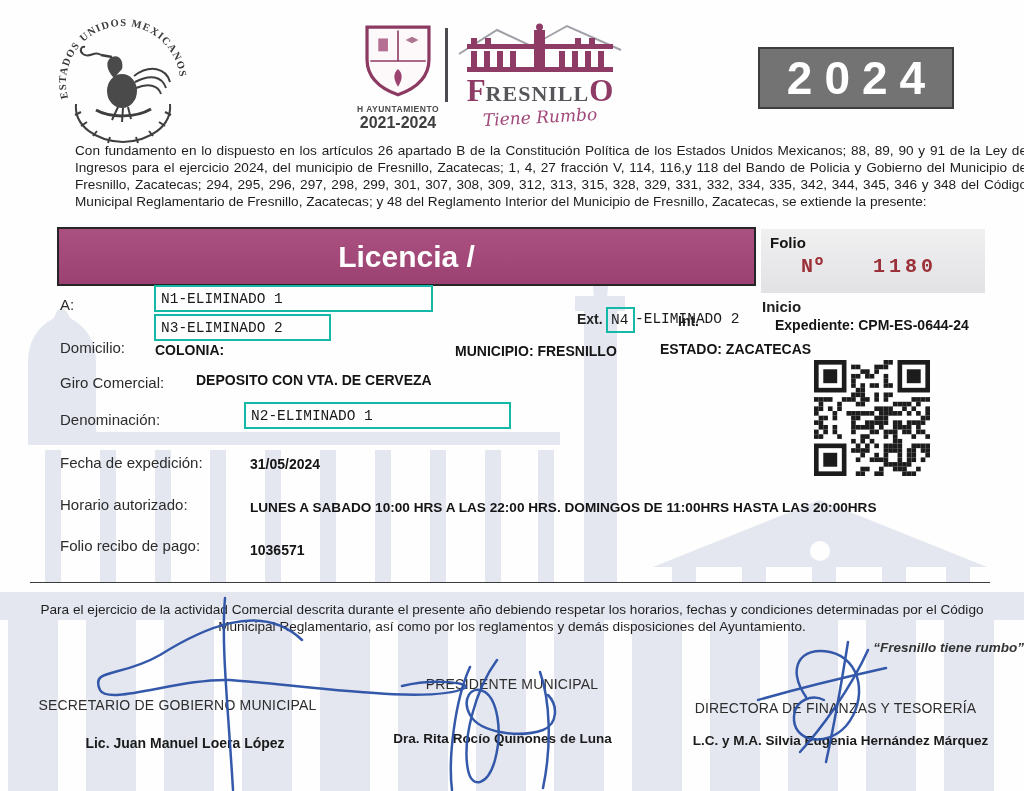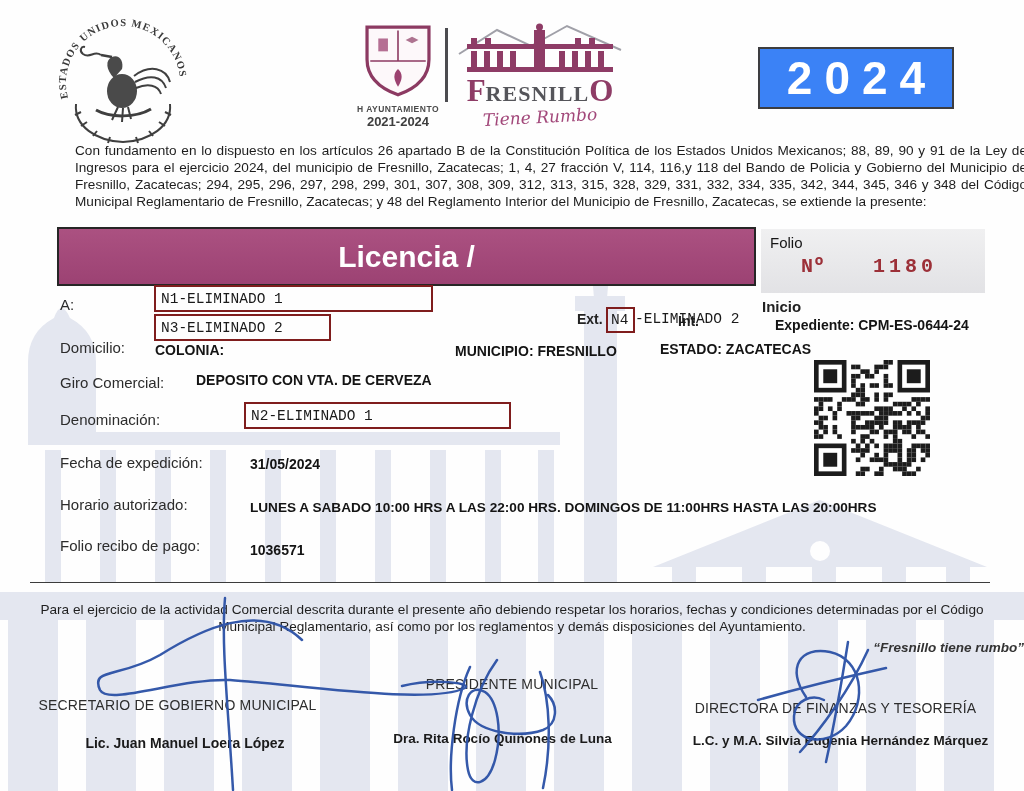--- a/index.html
+++ b/index.html
@@ -8,54 +8,54 @@
   .abs{position:absolute;}
   .z{z-index:2;}
 
   
   .watermark{position:absolute;left:0;top:0;z-index:0;}
 
   
   .seal{left:48px;top:12px;width:150px;height:136px;}
   .crest{left:350px;top:24px;width:96px;height:100px;text-align:center;}
   .crest-l1{font-size:8.5px;letter-spacing:.5px;color:#4a4a4a;font-weight:bold;margin-top:2px;}
-  .crest-l2{font-size:13px;color:#3f3f3f;font-weight:bold;}
+  .crest-l2{font-size:16px;color:#3f3f3f;font-weight:bold;}
   .hdr-divider{left:445px;top:28px;width:3px;height:74px;background:#4c4c50;}
   .logo{left:452px;top:22px;width:176px;height:108px;text-align:center;}
   .logo-name{font-family:"Liberation Serif",serif;line-height:26px;white-space:nowrap;}
   .logo-f,.logo-o{font-size:31px;color:#8e3c66;font-weight:bold;}
   .logo-mid{font-size:22px;color:#55555a;font-weight:bold;letter-spacing:1px;}
   .logo-tag{font-family:"DejaVu Serif",serif;font-style:italic;font-size:17px;color:#a2487a;
             transform:rotate(-3deg);margin-top:-2px;}
-  .year-badge{left:758px;top:47px;width:196px;height:62px;background:#3b82f6;border:2px solid #3d3d40;
+  .year-badge{left:758px;top:47px;width:196px;height:62px;background:#737373;border:2px solid #3d3d40;
               color:#fff;font-size:46px;font-weight:800;letter-spacing:12px;display:flex;
               align-items:center;justify-content:center;padding-left:12px;box-sizing:border-box;}
 
   
   .legal{left:36px;top:128px;width:952px;font-size:13.6px;line-height:17.2px;color:#1d1d1d;
          text-align:justify;margin-left:39px;}
 
   
   .banner{left:57px;top:227px;width:699px;height:59px;border:2px solid #262626;box-sizing:border-box;
           background:linear-gradient(180deg,#ab5181 0%,#9c4273 100%);
           display:flex;align-items:center;justify-content:center;}
   .banner-reg{color:#fff;font-size:30px;font-weight:bold;}
   .banner-heavy{color:#fff;font-size:37px;font-weight:800;letter-spacing:1px;}
   .folio-box{left:761px;top:229px;width:224px;height:64px;background:linear-gradient(180deg,#f0f0f1,#e2e2e5);}
-  .folio-label{position:absolute;left:9px;top:5px;font-size:15px;font-weight:normal;color:#151515;}
+  .folio-label{position:absolute;left:9px;top:5px;font-size:15px;font-weight:bold;color:#151515;}
   .folio-no{position:absolute;left:40px;top:26px;color:#9c3038;font-family:"Liberation Mono",monospace;
             font-size:20px;font-weight:bold;}
   .folio-num{position:absolute;left:112px;top:26px;color:#9c3038;font-family:"Liberation Mono",monospace;
              font-size:20px;font-weight:bold;letter-spacing:4px;}
 
   
   .lbl{font-size:15px;color:#2c2c2c;}
   .val{font-weight:bold;font-size:14px;color:#141414;}
   .mono{font-family:"Liberation Mono",monospace;font-size:14.5px;color:#1a1a1a;white-space:pre;}
-  .rbox{border:2px solid #7f1d1d;background:transparent;box-sizing:border-box;display:flex;
+  .rbox{border:2px solid #14b8a6;background:transparent;box-sizing:border-box;display:flex;
         align-items:center;padding-left:5px;}
 
   .f-a{left:60px;top:296px;}
   .f-n1{left:154px;top:285px;width:279px;height:27px;}
   .f-n3{left:154px;top:314px;width:177px;height:27px;}
   .f-ext{left:577px;top:311px;font-size:14px;font-weight:bold;}
   .f-n4{left:606px;top:307px;width:29px;height:26px;padding-left:3px;}
   .f-n4rest{left:635px;top:311px;z-index:3;}
   .f-int{left:678px;top:313px;font-size:14px;font-weight:bold;z-index:2;}
   .f-inicio{left:762px;top:298px;font-size:15px;font-weight:bold;}

